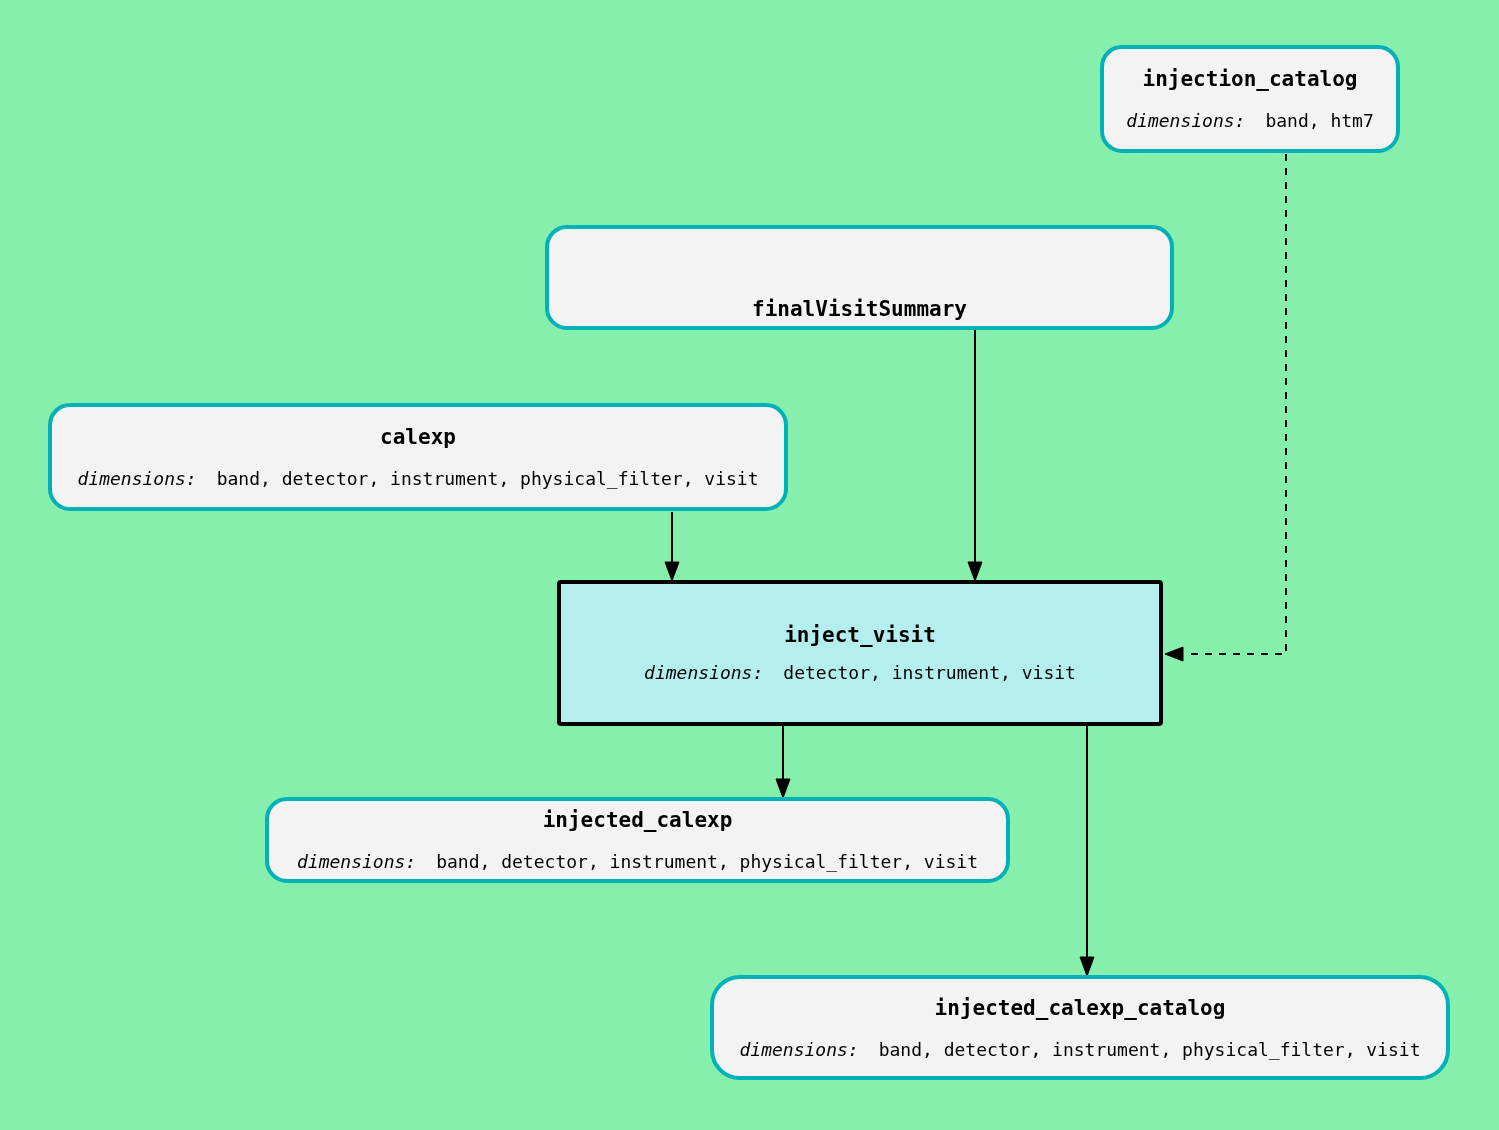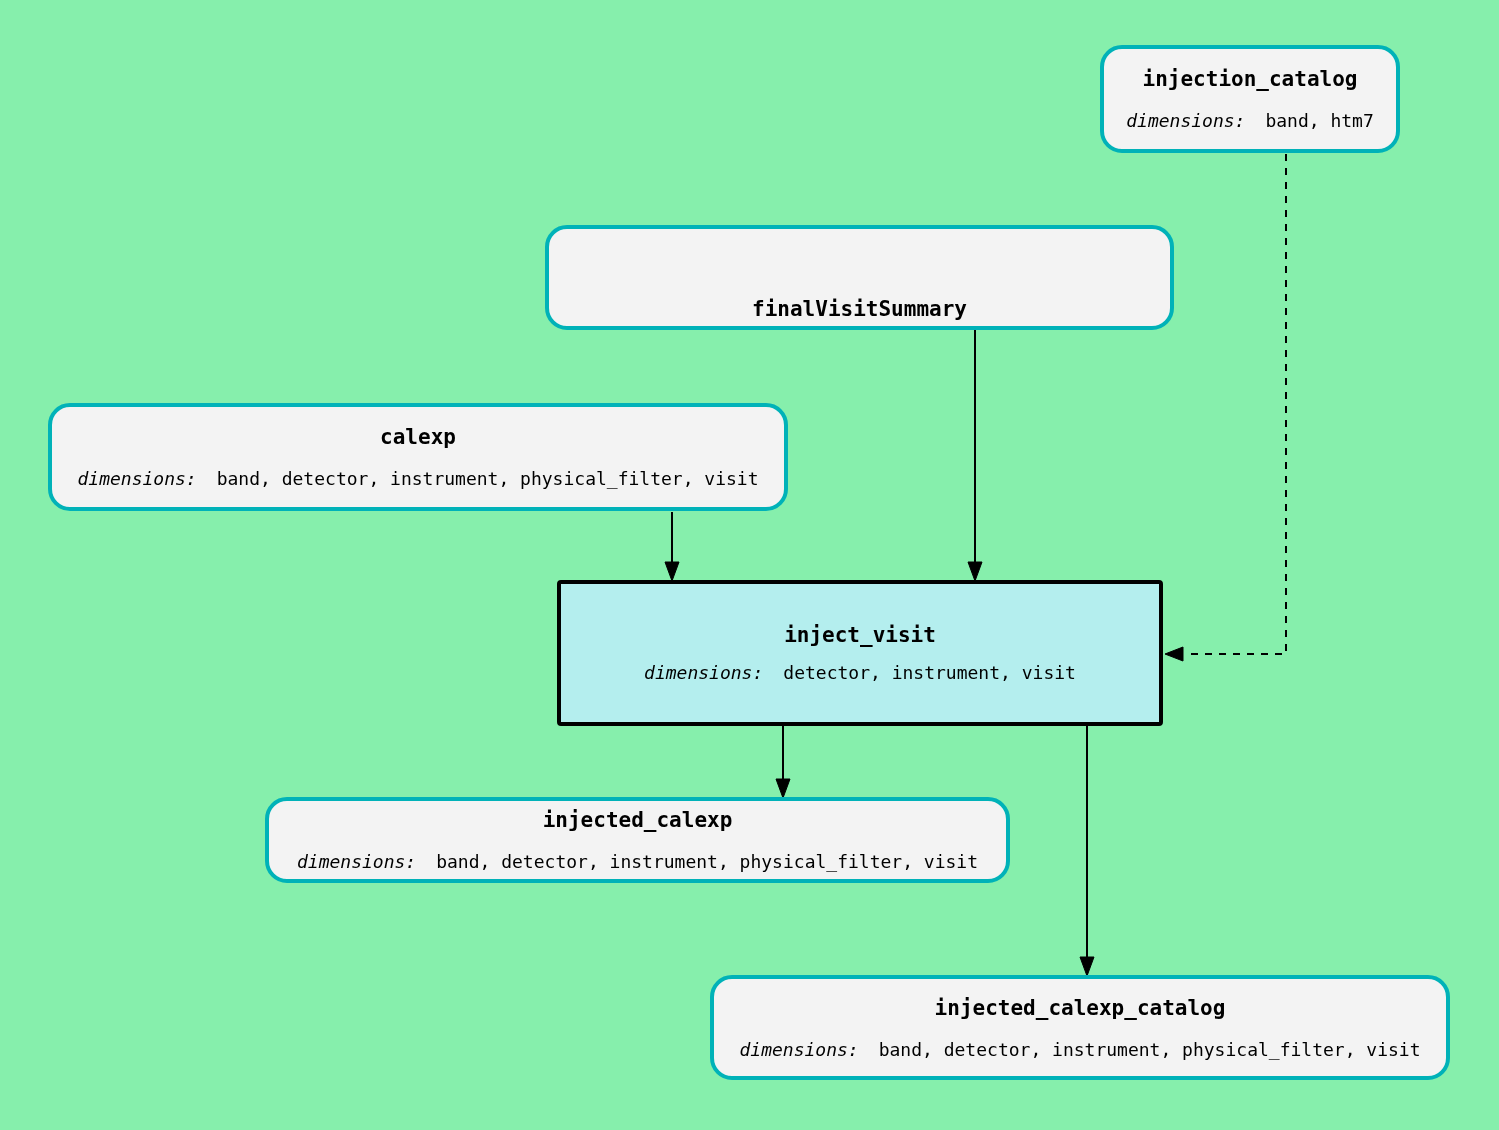--- a/index.html
+++ b/index.html
@@ -127,20 +127,20 @@
     </div>
   </div>
 
   <div class="node dataset" style="left:265px; top:797px; width:745px; height:86px;">
     <div class="node-title">injected_calexp</div>
     <div class="node-line">
       <span class="dims-label">dimensions:</span><span>band, detector, instrument, physical_filter, visit</span>
     </div>
   </div>
 
-  <div class="node dataset" style="left:710px; top:975px; width:740px; height:105px;">
+  <div class="node dataset" style="left:710px; top:975px; width:740px; height:105px;border-radius:30px;">
     <div class="node-title">injected_calexp_catalog</div>
     <div class="node-line">
       <span class="dims-label">dimensions:</span><span>band, detector, instrument, physical_filter, visit</span>
     </div>
   </div>
 
 </div>
 
 </body></html>

